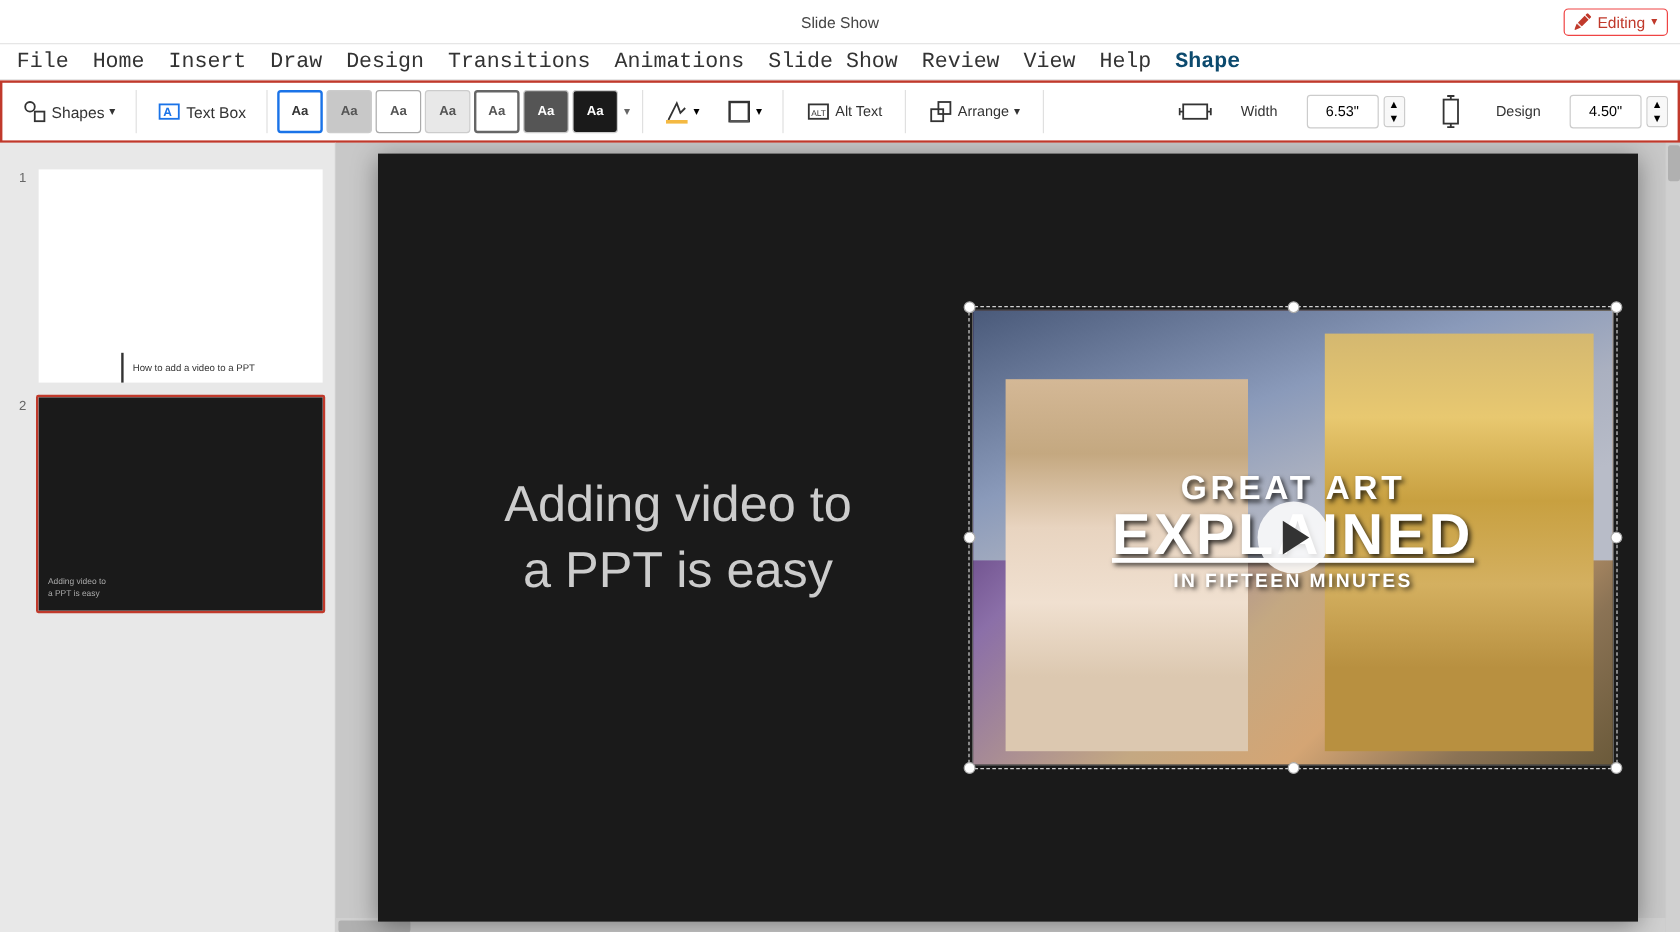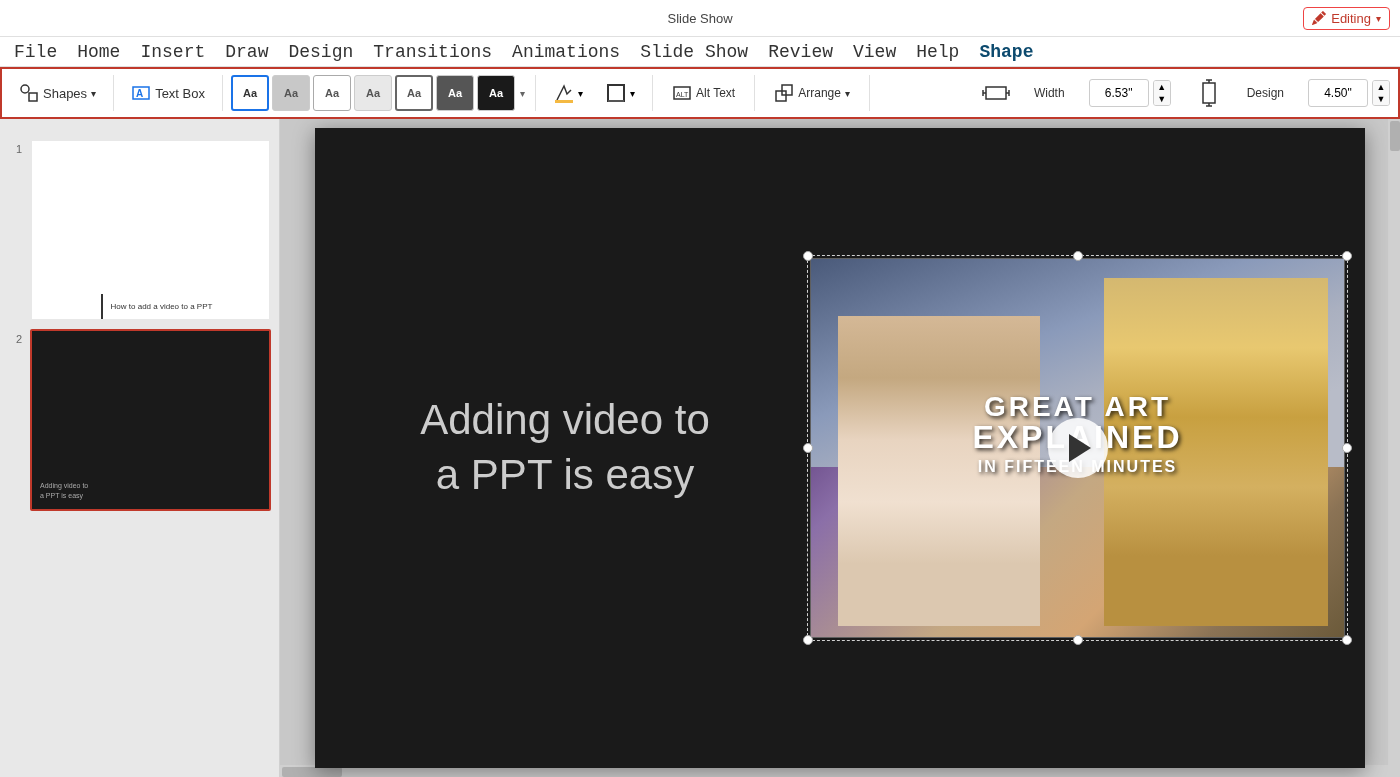--- a/index.html
+++ b/index.html
@@ -411,21 +411,21 @@
 
         <div class="video-inner">
 
           <div style="position:absolute; top:0; left:0; right:0; height:55%; background: linear-gradient(160deg, #4a5a7a 0%, #6a7a9a 20%, #8a9aba 40%, #aab0c0 60%, #b8bcc8 80%);"></div>
 
           <div style="position:absolute; left:5%; top:15%; width:38%; height:82%; background: linear-gradient(to bottom, #d4b896 0%, #c4a880 20%, #e8d4c0 40%, #f0e0d0 60%, #dcc8b0 80%);"></div>
           <div style="position:absolute; right:3%; top:5%; width:42%; height:92%; background: linear-gradient(to bottom, #d4b870 0%, #e8c870 20%, #c8a040 40%, #d4b060 60%, #b89040 80%);"></div>
 
           <div style="position:absolute; top:35%; left:50%; transform:translateX(-50%); text-align:center; color:white; font-weight:900; text-shadow: 2px 2px 4px rgba(0,0,0,0.8); white-space:nowrap;">
             <div style="font-size:28px; letter-spacing:3px;">GREAT ART</div>
-            <div style="font-size:32px; letter-spacing:3px; margin-top:-4px;">EXPLAINED</div>
+            <div style="font-size:48px; letter-spacing:3px; text-decoration:underline; margin-top:-4px;">EXPLAINED</div>
             <div style="font-size:16px; letter-spacing:2px; margin-top:2px;">IN FIFTEEN MINUTES</div>
           </div>
 
           <div class="video-play-btn"></div>
         </div>
 
         <div class="selection-box">
           <div class="handle tl"></div>
           <div class="handle tc"></div>
           <div class="handle tr"></div>

